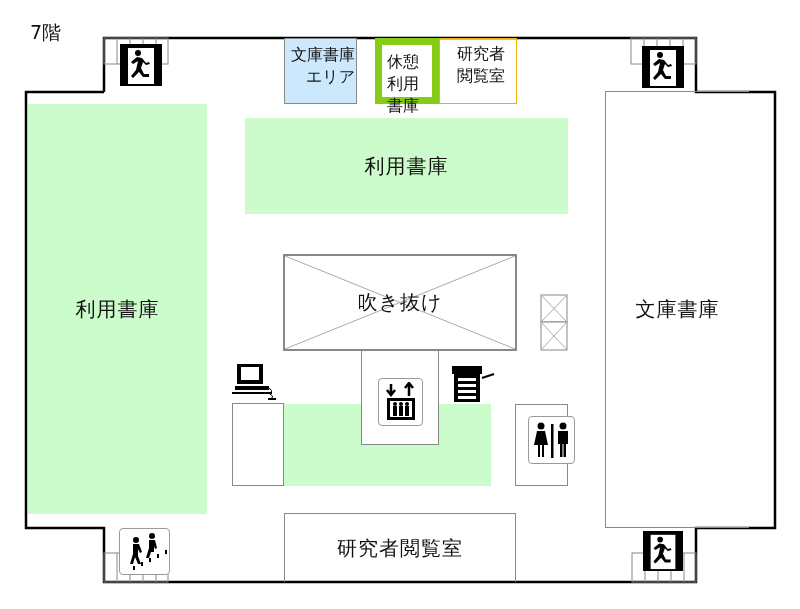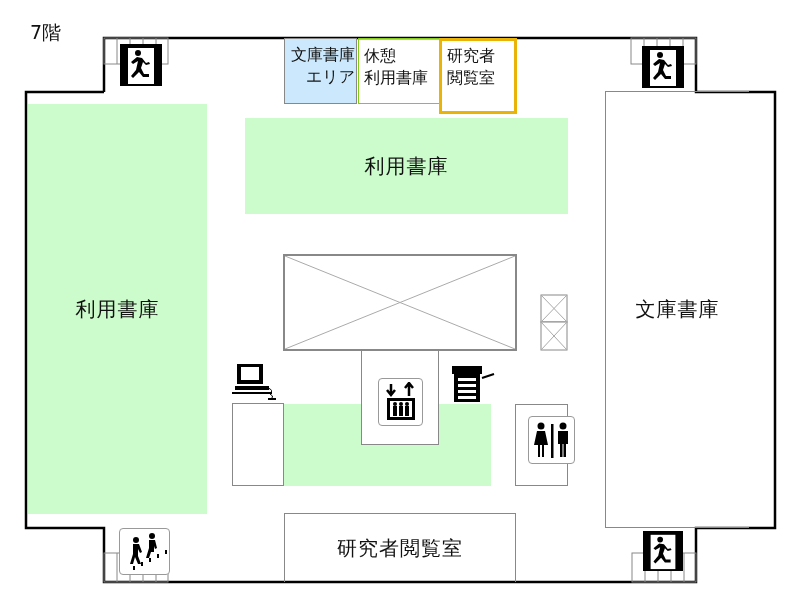--- a/index.html
+++ b/index.html
@@ -50,25 +50,25 @@
     <line x1="671" y1="553" x2="671" y2="582"></line>
       <line x1="684" y1="553" x2="684" y2="582"></line>
   </g>
 </svg>
 
 <div class="abs blue" style="left:284px; top:38px; width:73px; height:66px; border:1px solid #888;"></div>
 <div class="abs small-text" style="left:262px; top:44px; width:93px; text-align:right;">
   <div>文庫書庫</div>
   <div>エリア</div>
 </div>
-<div class="abs small-text" style="left:358px; top:38px; width:82px; height:66px; border:1px solid #84cc16; padding:6px 0 0 5px;">
+<div class="abs small-text" style="left:375px; top:38px; width:64px; height:66px; border:7px solid #84cc16; padding:6px 0 0 5px;">
   <div>休憩</div>
   <div>利用書庫</div>
 </div>
-<div class="abs small-text" style="left:439px; top:38px; width:78px; height:76px; border:3px solid #eab308; padding:4px 0 0 5px;">
+<div class="abs small-text" style="left:439px; top:38px; width:78px; height:66px; border:1px solid #eab308; padding:4px 0 0 17px;">
   <div>研究者</div>
   <div>閲覧室</div>
 </div>
 
 <div class="abs room green room-text" style="left:245px; top:118px; width:323px; height:96px;">
   <span>利用書庫</span>
 </div>
 
 <div class="abs room green room-text" style="left:28px; top:104px; width:179px; height:410px;">
   <span>利用書庫</span>
@@ -76,20 +76,21 @@
 
 <div class="abs room room-text" style="left:605px; top:91px; width:144px; height:437px; border:1.5px solid #888; border-right:none;">
   <span>文庫書庫</span>
 </div>
 
 <div class="abs room room-text" style="left:283px; top:254px; width:234px; height:97px; border:2px solid #888;">
   <svg class="abs" style="left:0;top:0;" width="230" height="93">
     <line x1="0" y1="0" x2="230" y2="93" stroke="#aaa" stroke-width="1"></line>
     <line x1="230" y1="0" x2="0" y2="93" stroke="#aaa" stroke-width="1"></line>
   </svg>
+  <span style="position:relative; background:transparent;">吹き抜け</span>
 </div>
 
 <div class="abs green" style="left:283px; top:404px; width:208px; height:82px;"></div>
 <div class="abs gbox" style="left:361px; top:350px; width:78px; height:95px;"></div>
 <div class="abs sign" style="left:378px; top:378px; width:45px; height:48px;">
   <svg width="36" height="40" viewBox="0 0 36 40">
     <path d="M8 2 v10 M4 8 l4 5 l4 -5" stroke="#000" stroke-width="2.5" fill="none"></path>
     <path d="M26 14 v-12 M22 6 l4 -5 l4 5" stroke="#000" stroke-width="2.5" fill="none"></path>
     <rect x="4" y="16" width="28" height="22" fill="#000"></rect>
     <rect x="7" y="19" width="22" height="16" fill="#fff"></rect>

